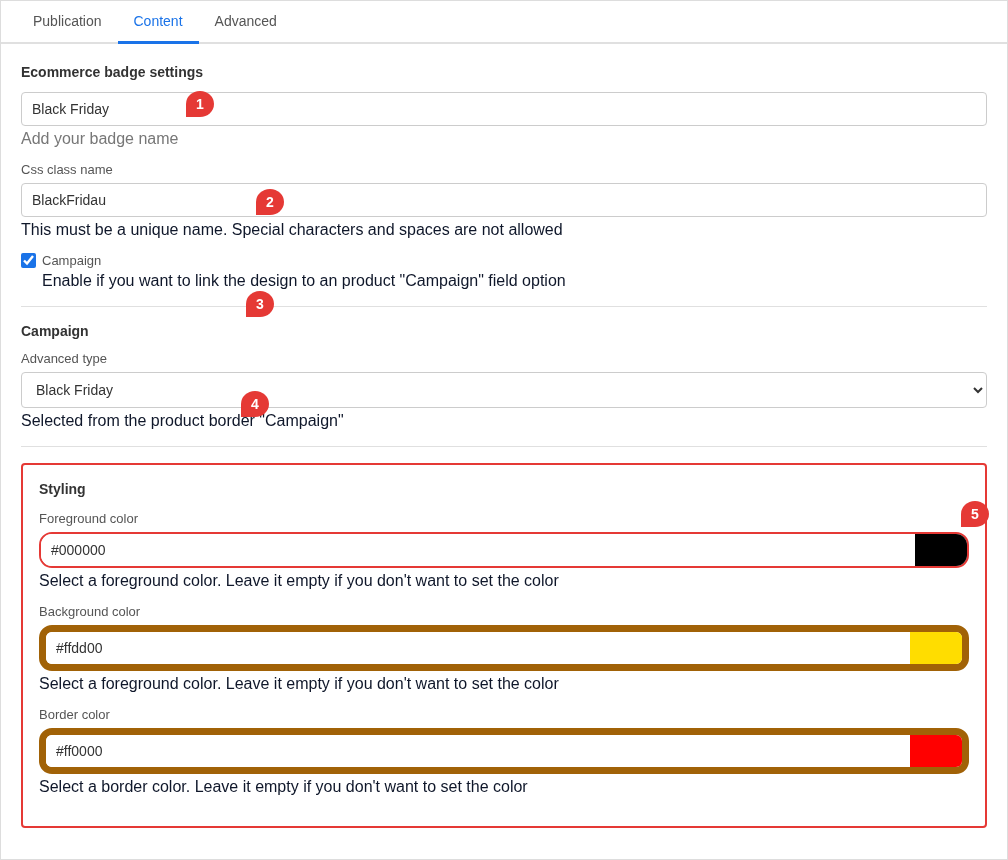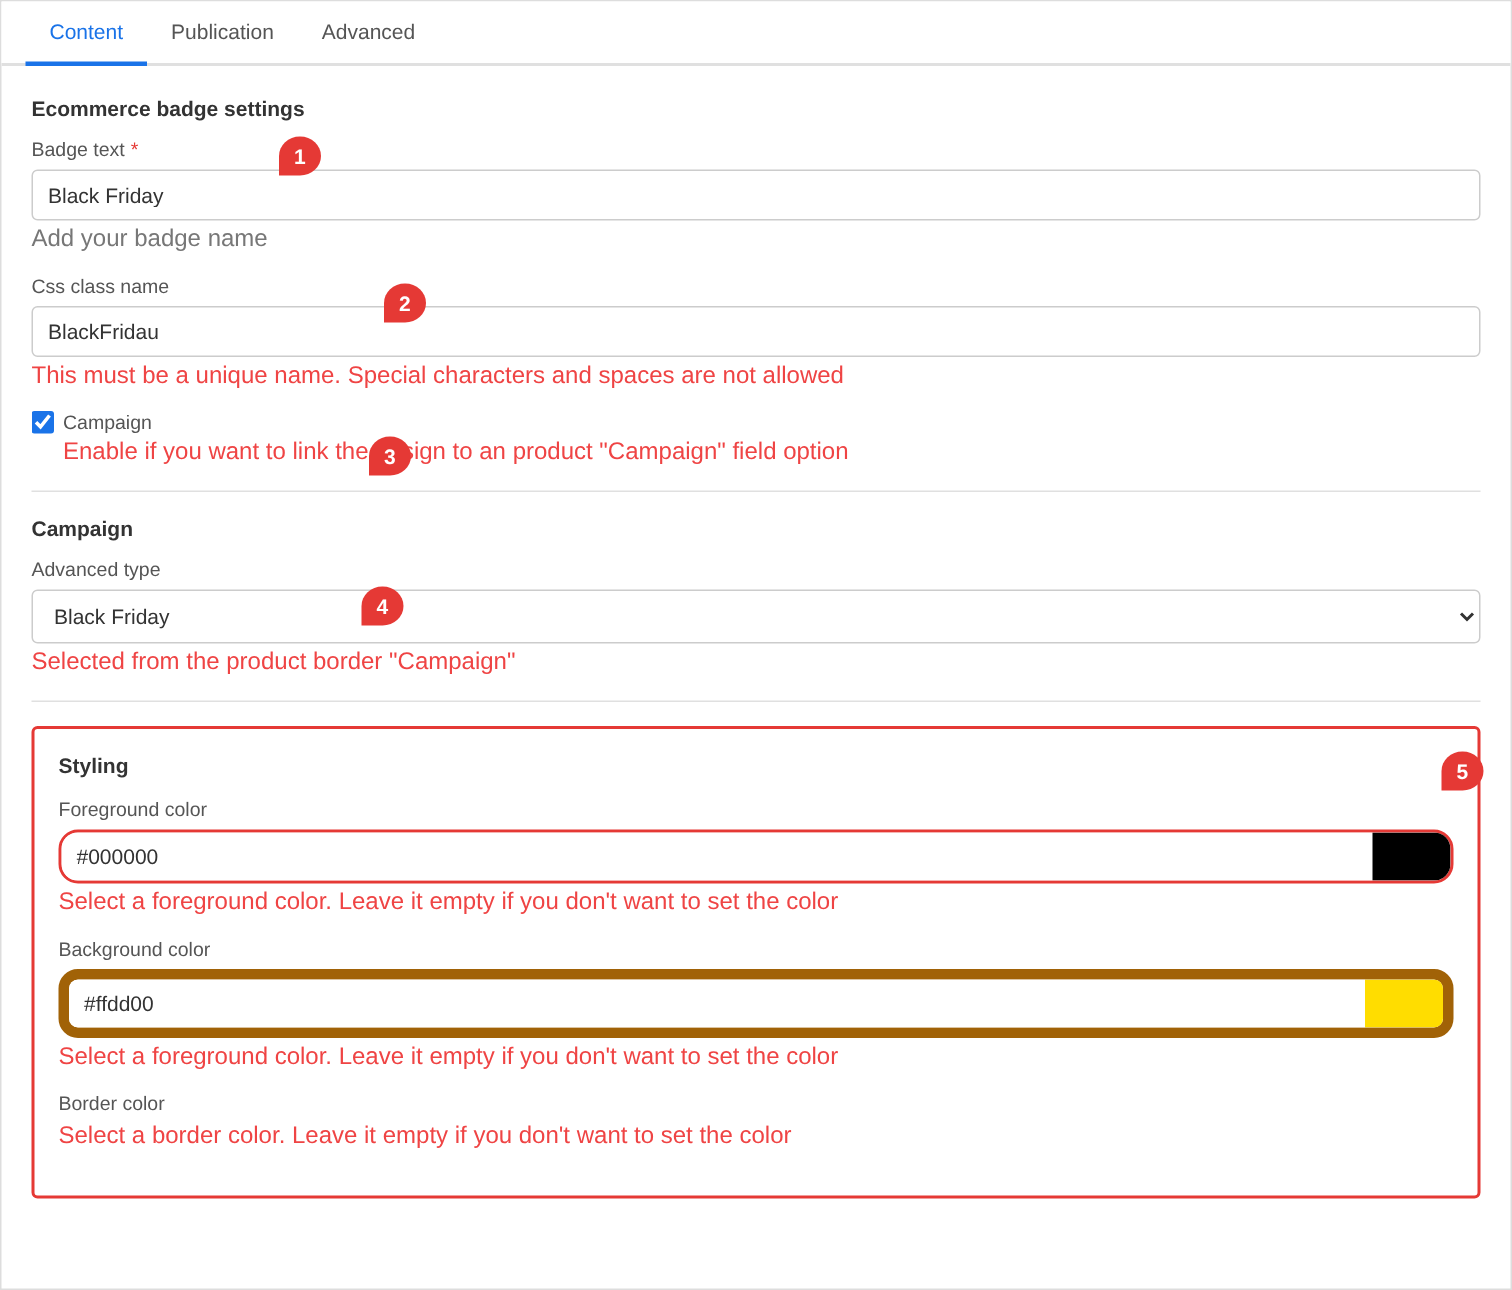--- a/index.html
+++ b/index.html
@@ -66,21 +66,21 @@
       color: #333;
       outline: none;
     }
     .hint-text {
       font-size: 16px;
       color: #777;
       margin-top: 4px;
       margin-bottom: 14px;
     }
     .hint-text.blue {
-      color: #ef4444;
+      color: #0f172a;
     }
     .field-group {
       margin-bottom: 10px;
     }
     
     .checkbox-row {
       display: flex;
       align-items: center;
       gap: 6px;
       margin-bottom: 4px;
@@ -191,34 +191,30 @@
 
 <div class="container page-wrapper">
 
   <div class="balloon annotation-1">1</div>
   <div class="balloon annotation-2">2</div>
   <div class="balloon annotation-3">3</div>
   <div class="balloon annotation-4">4</div>
   <div class="balloon annotation-5">5</div>
 
   <div class="tabs">
+    <div class="tab">Publication</div>
     <div class="tab active">Content</div>
-    <div class="tab">Publication</div>
     <div class="tab">Advanced</div>
   </div>
 
   <div class="content">
 
     <div class="section-title">Ecommerce badge settings</div>
 
     <div class="field-group">
-      <div class="field-label">
-        <span>Badge text</span>
-        <span class="required">*</span>
-      </div>
       <input type="text" class="text-input" value="Black Friday" style="">
       <div class="hint-text">Add your badge name</div>
     </div>
 
     <div class="field-group">
       <div class="field-label">Css class name</div>
       <input type="text" class="text-input" value="BlackFridau" style="">
       <div class="hint-text blue">This must be a unique name. Special characters and spaces are not allowed</div>
     </div>
 
@@ -262,19 +258,23 @@
         <div class="color-field-label">Background color</div>
         <div class="color-input-row normal-border">
           <input type="text" class="color-text-input" value="#ffdd00" style="">
           <button class="color-swatch yellow"></button>
         </div>
         <div class="hint-text blue">Select a foreground color. Leave it empty if you don't want to set the color</div>
       </div>
 
       <div class="color-field-group">
         <div class="color-field-label">Border color</div>
+        <div class="color-input-row normal-border">
+          <input type="text" class="color-text-input" value="#ff0000" style="">
+          <button class="color-swatch red"></button>
+        </div>
         <div class="hint-text blue">Select a border color. Leave it empty if you don't want to set the color</div>
       </div>
 
     </div>
 
   </div>
 </div>
 
 </body></html>

